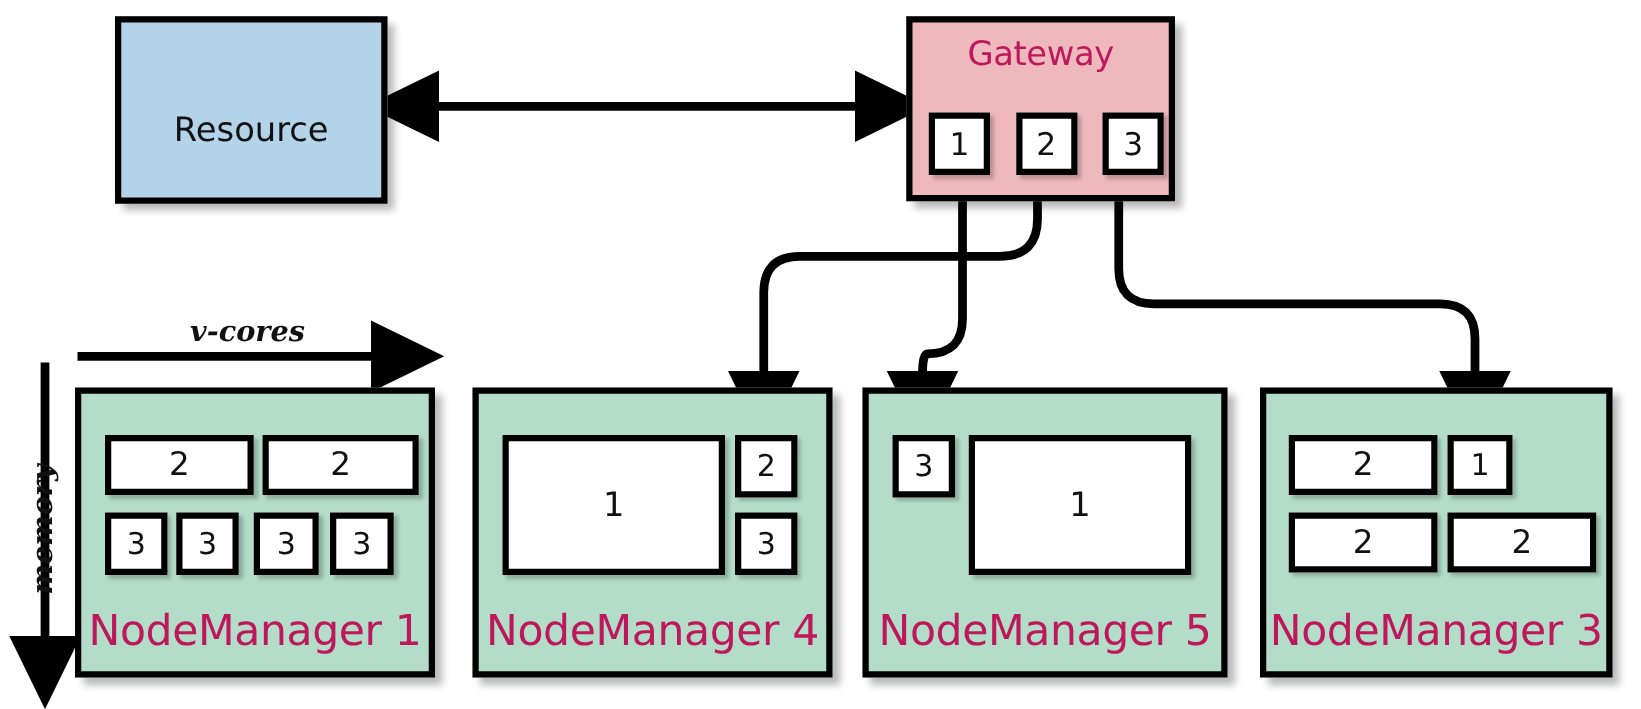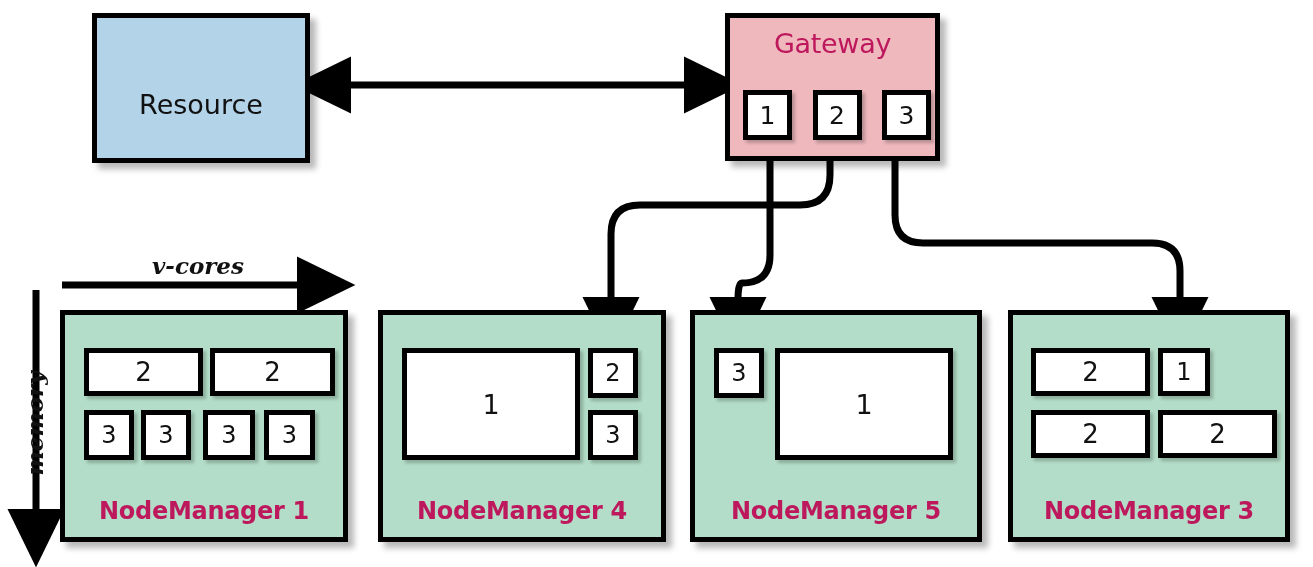--- a/index.html
+++ b/index.html
@@ -86,22 +86,21 @@
     box-shadow: 3px 3px 3px rgba(0,0,0,0.22);
   }
   
   .nodemanager {
     background: #b3ddc8;
     top: 310px;
     height: 232px;
   }
   .nodemanager .nm-title {
     bottom: 12px;
-    font-size: 24px;
-    font-weight: bold;
+    font-size: 34px;
   }
   #nodemanager-1 { left: 60px;   width: 288px; }
   #nodemanager-2 { left: 378px;  width: 288px; }
   #nodemanager-3 { left: 690px;  width: 292px; }
   #nodemanager-4 { left: 1008px; width: 282px; }
 
   .nm-inner {
     position: absolute;
     left: 0; top: 0;
     width: 100%;

